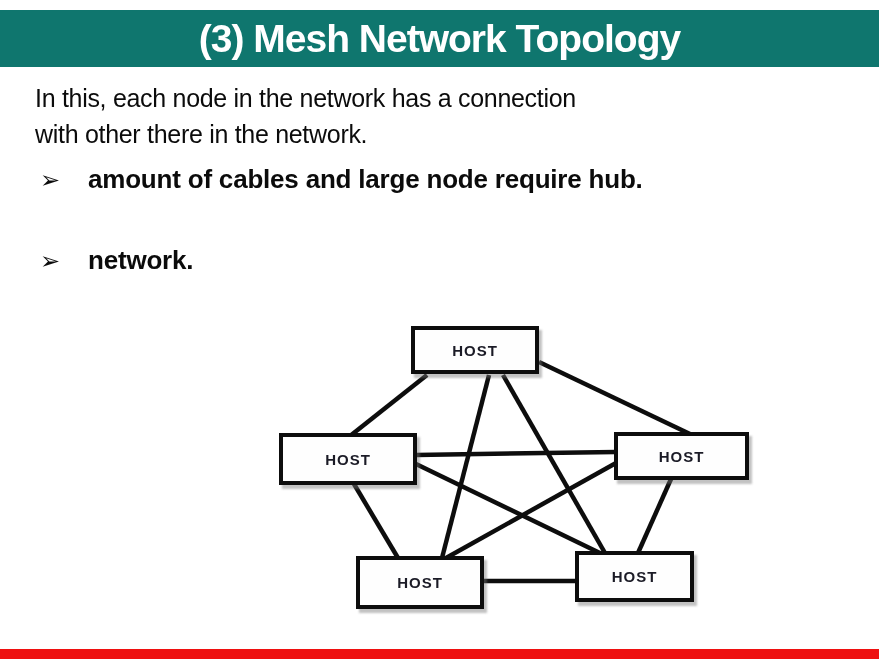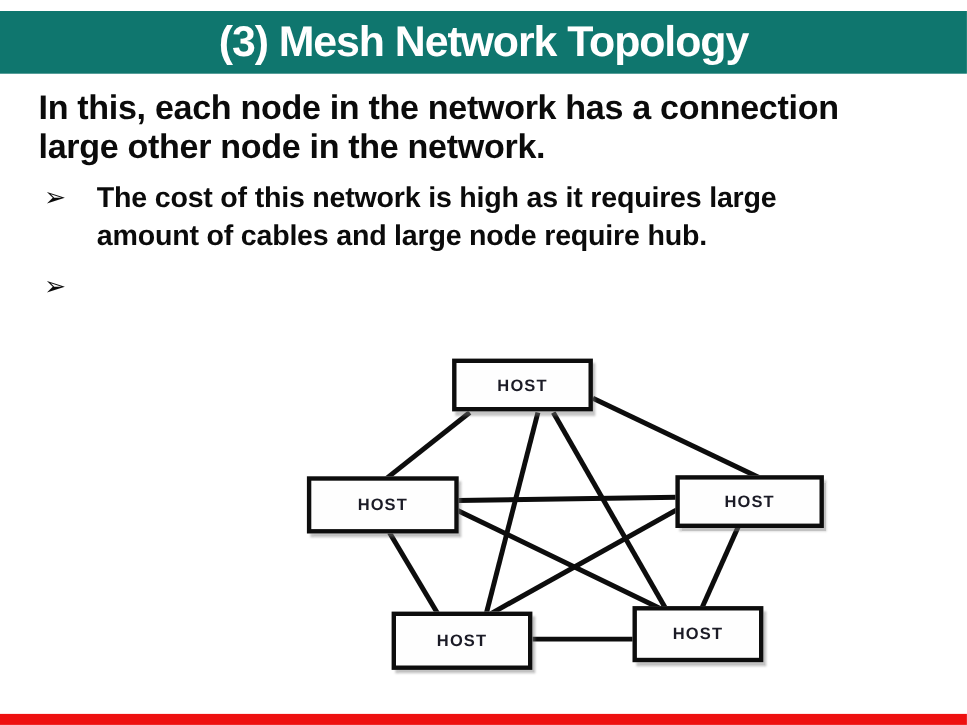--- a/index.html
+++ b/index.html
@@ -13,21 +13,21 @@
     background: #ee1010;
     display: flex; align-items: center; justify-content: center;
   }
   .title-bar h1 {
     color: #ffffff; font-size: 39px; font-weight: bold; letter-spacing: -1px;
     font-family: "Liberation Sans", sans-serif;
   }
 
   .intro {
     position: absolute; left: 35px; top: 80px; width: 800px;
-    font-size: 31px; font-weight: bold; color: #0b0b0b; line-height: 36px;
+    font-size: 25px; font-weight: normal; color: #0b0b0b; line-height: 36px;
     letter-spacing: -0.3px;
   }
 
   .bullet {
     position: absolute; left: 40px; width: 810px;
     display: flex; align-items: flex-start;
     font-size: 26px; font-weight: bold; color: #0b0b0b; line-height: 35px;
     letter-spacing: -0.2px;
   }
   .bullet-1 { top: 162px; }
@@ -65,34 +65,34 @@
 <body>
 
 <div class="slide">
 
   <div class="title-bar" style="background-color: #0f766e;">
     <h1>(3) Mesh Network Topology</h1>
   </div>
 
   <div class="intro">
     <div>In this, each node in the network has a connection</div>
-    <div>large other node in the network.</div>
+    <div>with other there in the network.</div>
   </div>
 
   <div class="bullet bullet-1">
     <span class="marker">➢</span>
     <div class="lines">
-      <div>The cost of this network is high as it requires large</div>
       <div>amount of cables and large node require hub.</div>
     </div>
   </div>
 
   <div class="bullet bullet-2">
     <span class="marker">➢</span>
     <div class="lines">
+      <div>network.</div>
     </div>
   </div>
 
   <div class="diagram">
     <svg class="links" width="879" height="659" viewBox="0 0 879 659">
       <line x1="427" y1="375" x2="350" y2="436"></line>
       <line x1="539" y1="362" x2="690" y2="434"></line>
       <line x1="489" y1="375" x2="442" y2="558"></line>
       <line x1="503" y1="375" x2="605" y2="553"></line>
       <line x1="416" y1="455" x2="616" y2="452"></line>

